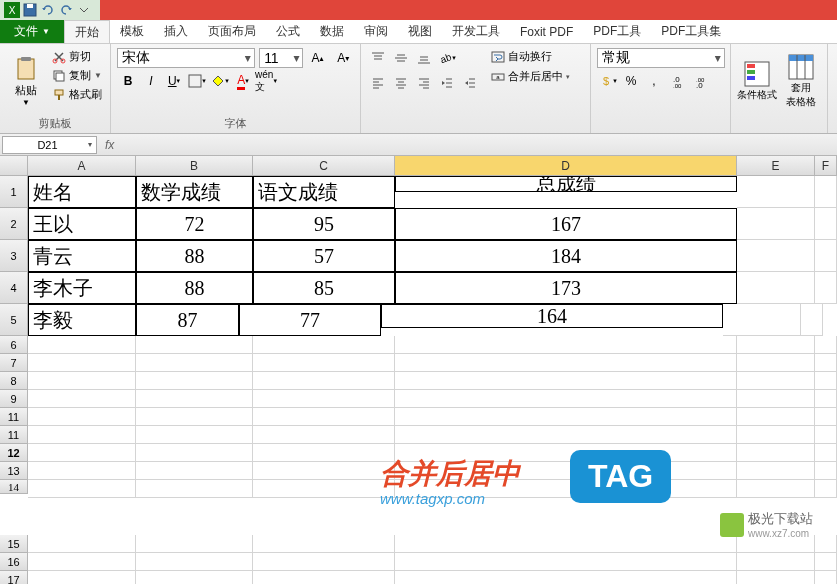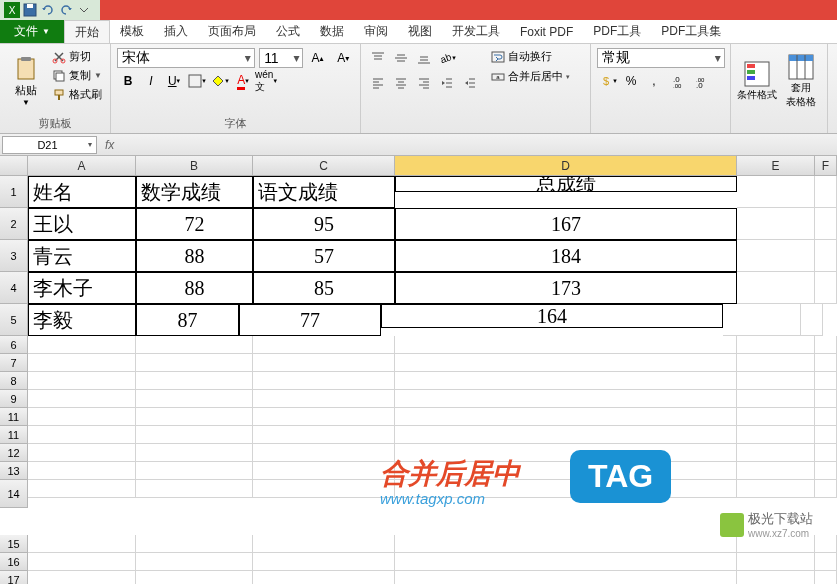--- a/index.html
+++ b/index.html
@@ -484,39 +484,39 @@
       <div class="row" style="height: 18px;">
         <div class="row-h" style="height: 18px;">11</div>
         <div class="cell" style="width: 108px; height: 18px;"></div>
         <div class="cell" style="width: 117px; height: 18px;"></div>
         <div class="cell" style="width: 142px; height: 18px;"></div>
         <div class="cell" style="width: 342px; height: 18px;"></div>
         <div class="cell" style="width: 78px; height: 18px;"></div>
         <div class="cell" style="width: 22px; height: 18px;"></div>
       </div>
       <div class="row" style="height: 18px;">
-        <div class="row-h" style="height: 18px;">12</div>
+        <div class="row-h" style="height: 18px; font-weight: bold;">12</div>
         <div class="cell" style="width: 108px; height: 18px;"></div>
         <div class="cell" style="width: 117px; height: 18px;"></div>
         <div class="cell" style="width: 142px; height: 18px;"></div>
         <div class="cell" style="width: 342px; height: 18px;"></div>
         <div class="cell" style="width: 78px; height: 18px;"></div>
         <div class="cell" style="width: 22px; height: 18px;"></div>
       </div>
       <div class="row" style="height: 18px;">
         <div class="row-h" style="height: 18px;">13</div>
         <div class="cell" style="width: 108px; height: 18px;"></div>
         <div class="cell" style="width: 117px; height: 18px;"></div>
         <div class="cell" style="width: 142px; height: 18px;"></div>
         <div class="cell" style="width: 342px; height: 18px;"></div>
         <div class="cell" style="width: 78px; height: 18px;"></div>
         <div class="cell" style="width: 22px; height: 18px;"></div>
       </div>
       <div class="row" style="height: 18px;">
-        <div class="row-h" style="height: 28px;">14</div>
+        <div class="row-h" style="height: 14px; font-family: Liberation Serif, serif;">14</div>
         <div class="cell" style="width: 108px; height: 18px;"></div>
         <div class="cell" style="width: 117px; height: 18px;"></div>
         <div class="cell" style="width: 142px; height: 18px;"></div>
         <div class="cell" style="width: 342px; height: 18px;"></div>
         <div class="cell" style="width: 78px; height: 18px;"></div>
         <div class="cell" style="width: 22px; height: 18px;"></div>
       </div>
       <div class="row" style="height: 18px; margin-top: 37px;">
         <div class="row-h" style="height: 18px;">15</div>
         <div class="cell" style="width: 108px; height: 18px;"></div>

